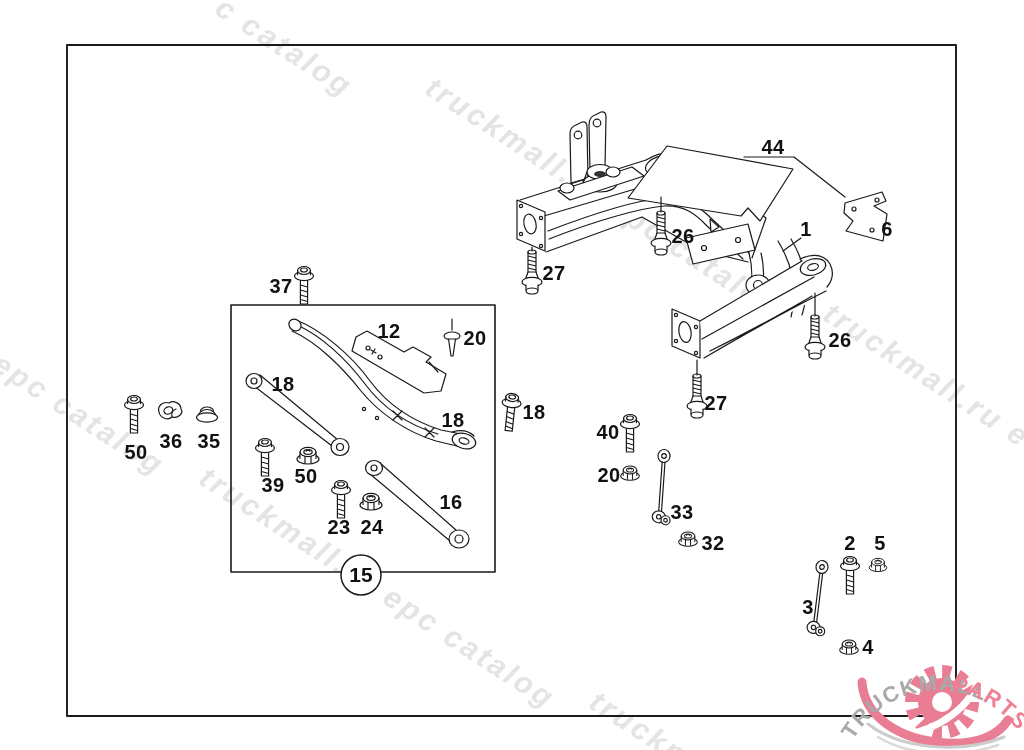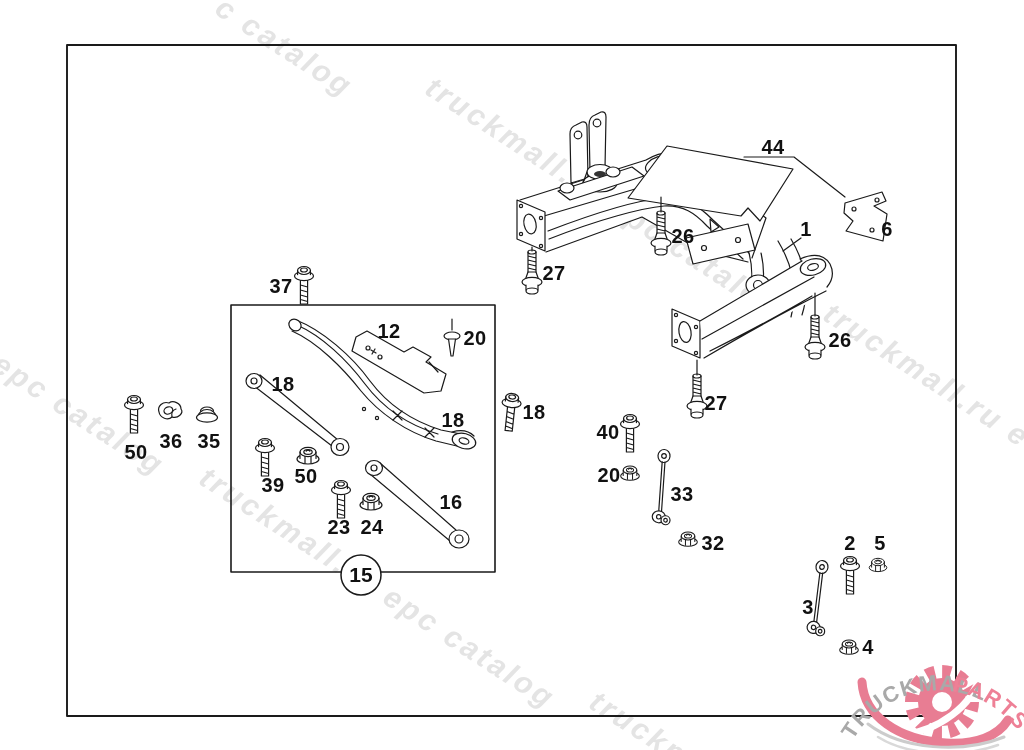--- a/index.html
+++ b/index.html
@@ -217,21 +217,21 @@
 <span class="co" style="left:283px;top:384px">18</span>
 <span class="co" style="left:453px;top:420px">18</span>
 <span class="co" style="left:534px;top:412px">18</span>
 <span class="co" style="left:136px;top:452px">50</span>
 <span class="co" style="left:171px;top:441px">36</span>
 <span class="co" style="left:209px;top:441px">35</span>
 <span class="co" style="left:608px;top:432px">40</span>
 <span class="co" style="left:609px;top:475px">20</span>
 <span class="co" style="left:273px;top:485px">39</span>
 <span class="co" style="left:306px;top:476px">50</span>
-<span class="co" style="left:682px;top:494px">33</span>
+<span class="co" style="left:682px;top:512px">33</span>
 <span class="co" style="left:339px;top:527px">23</span>
 <span class="co" style="left:372px;top:527px">24</span>
 <span class="co" style="left:451px;top:502px">16</span>
 <span class="co" style="left:713px;top:543px">32</span>
 <span class="co" style="left:850px;top:543px">2</span>
 <span class="co" style="left:880px;top:543px">5</span>
 <span class="co" style="left:808px;top:607px">3</span>
 <span class="co" style="left:868px;top:647px">4</span>
 
 <svg class="logo" width="1024" height="750" viewBox="0 0 1024 750">

